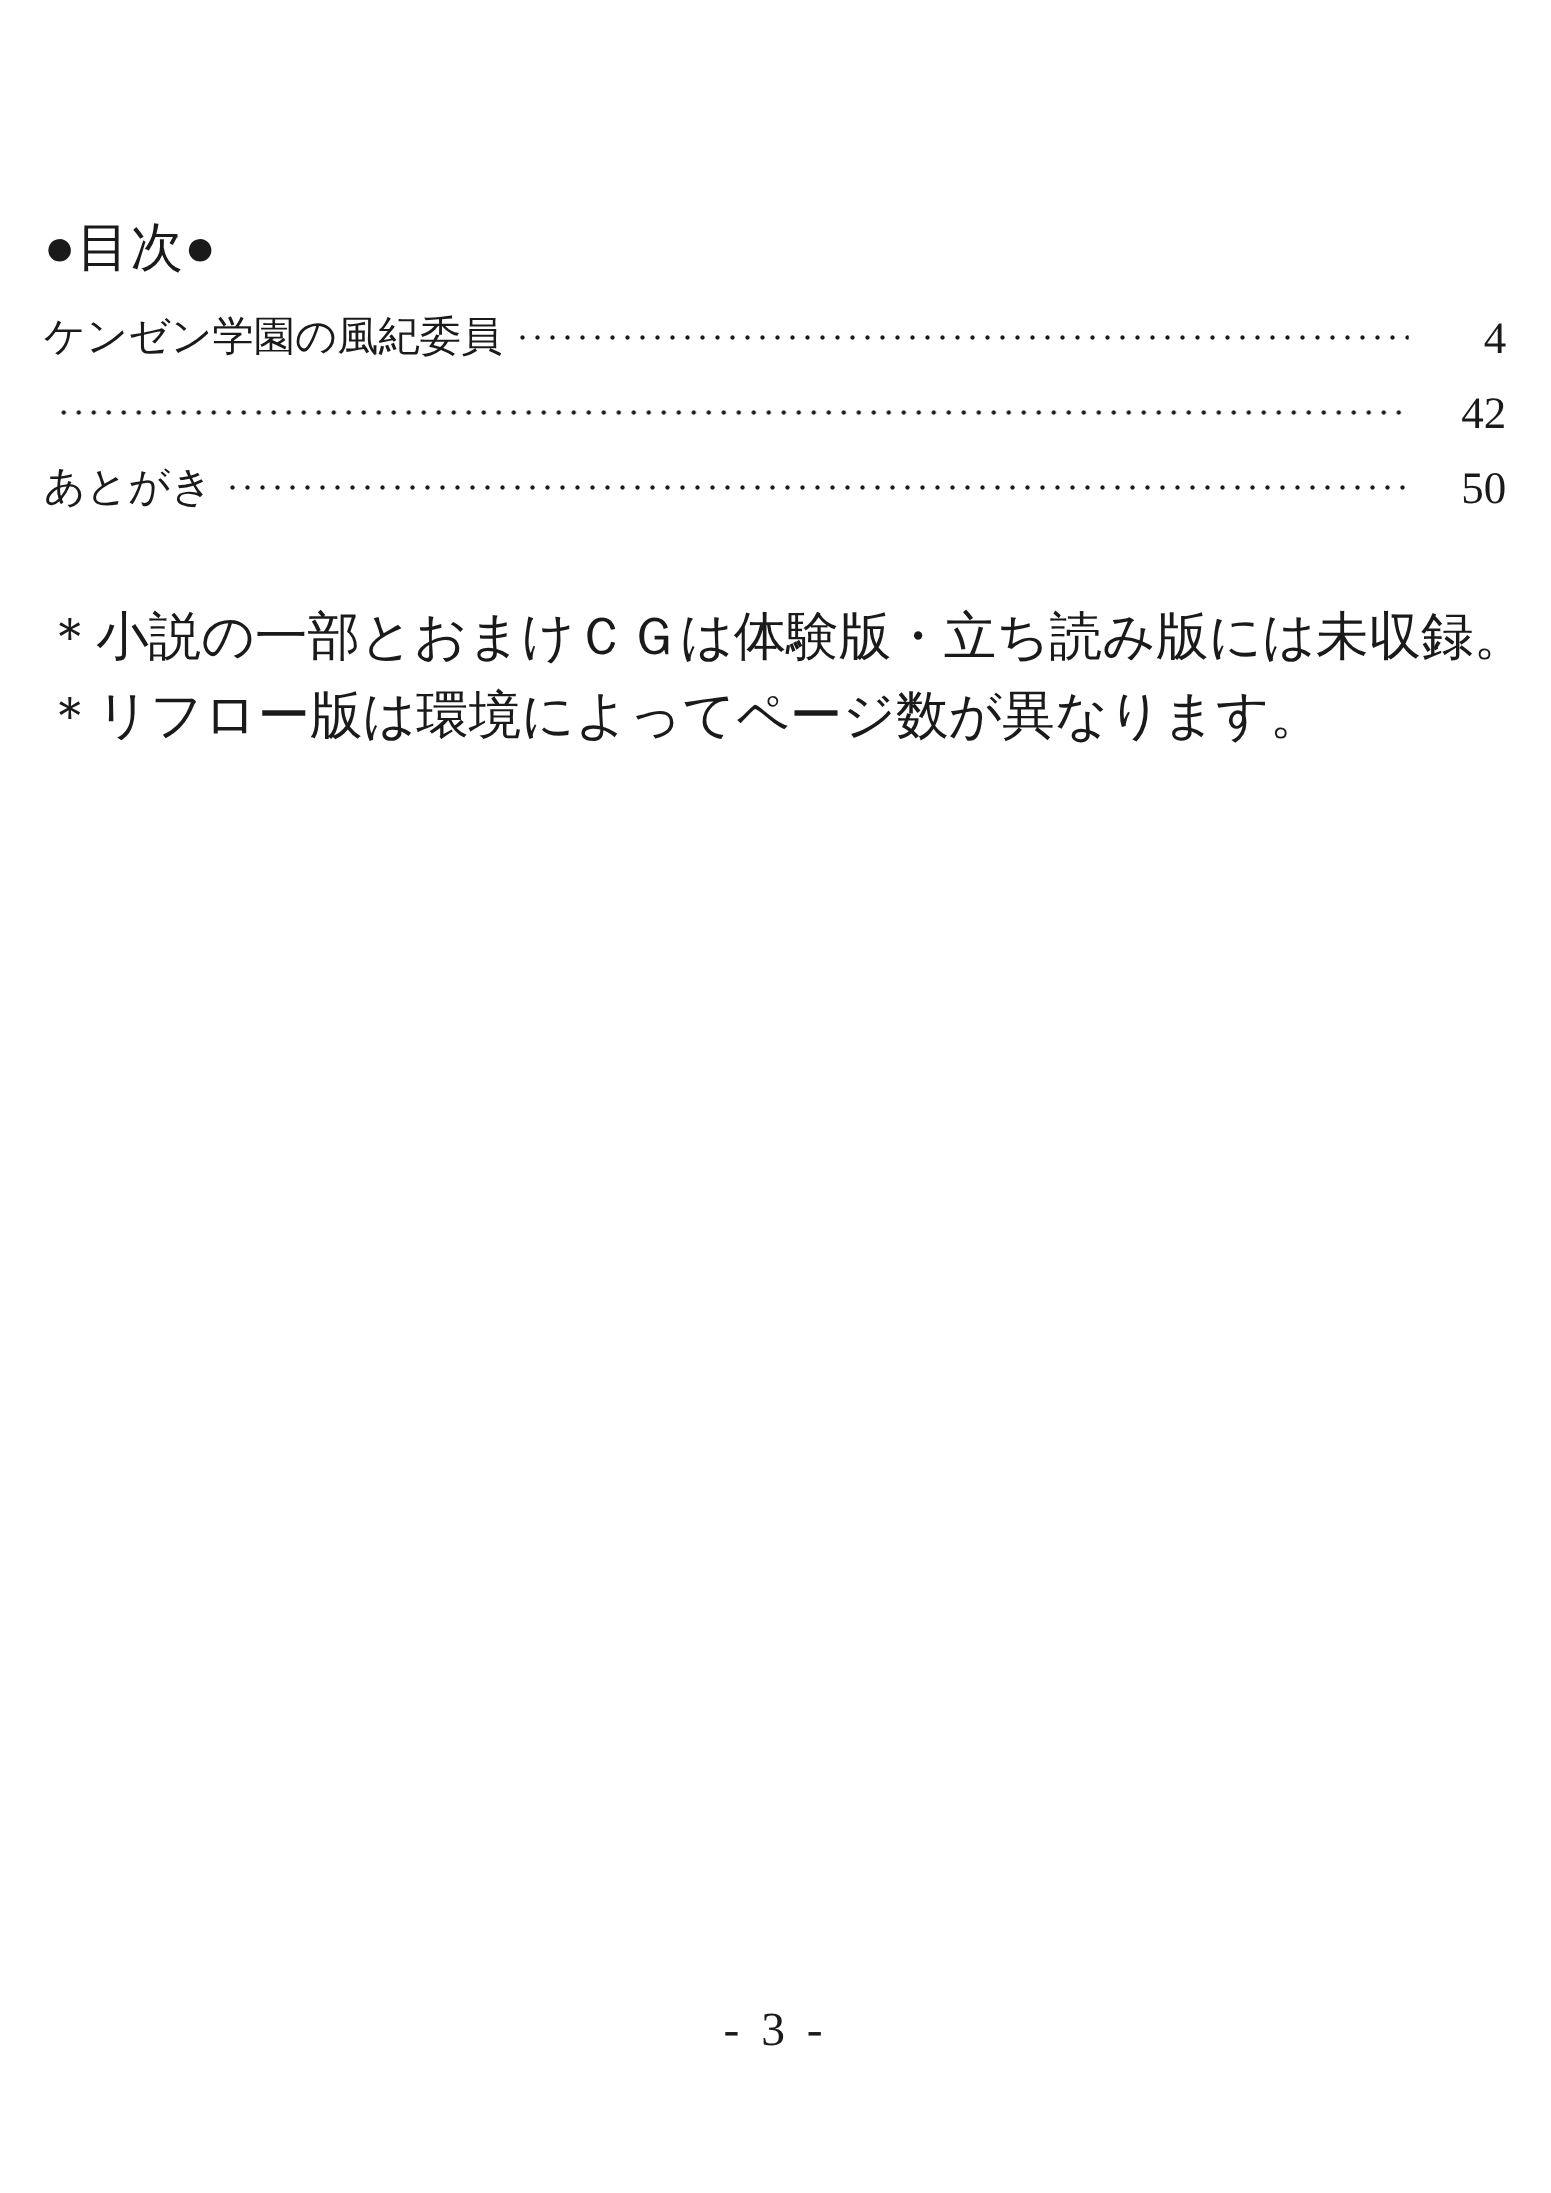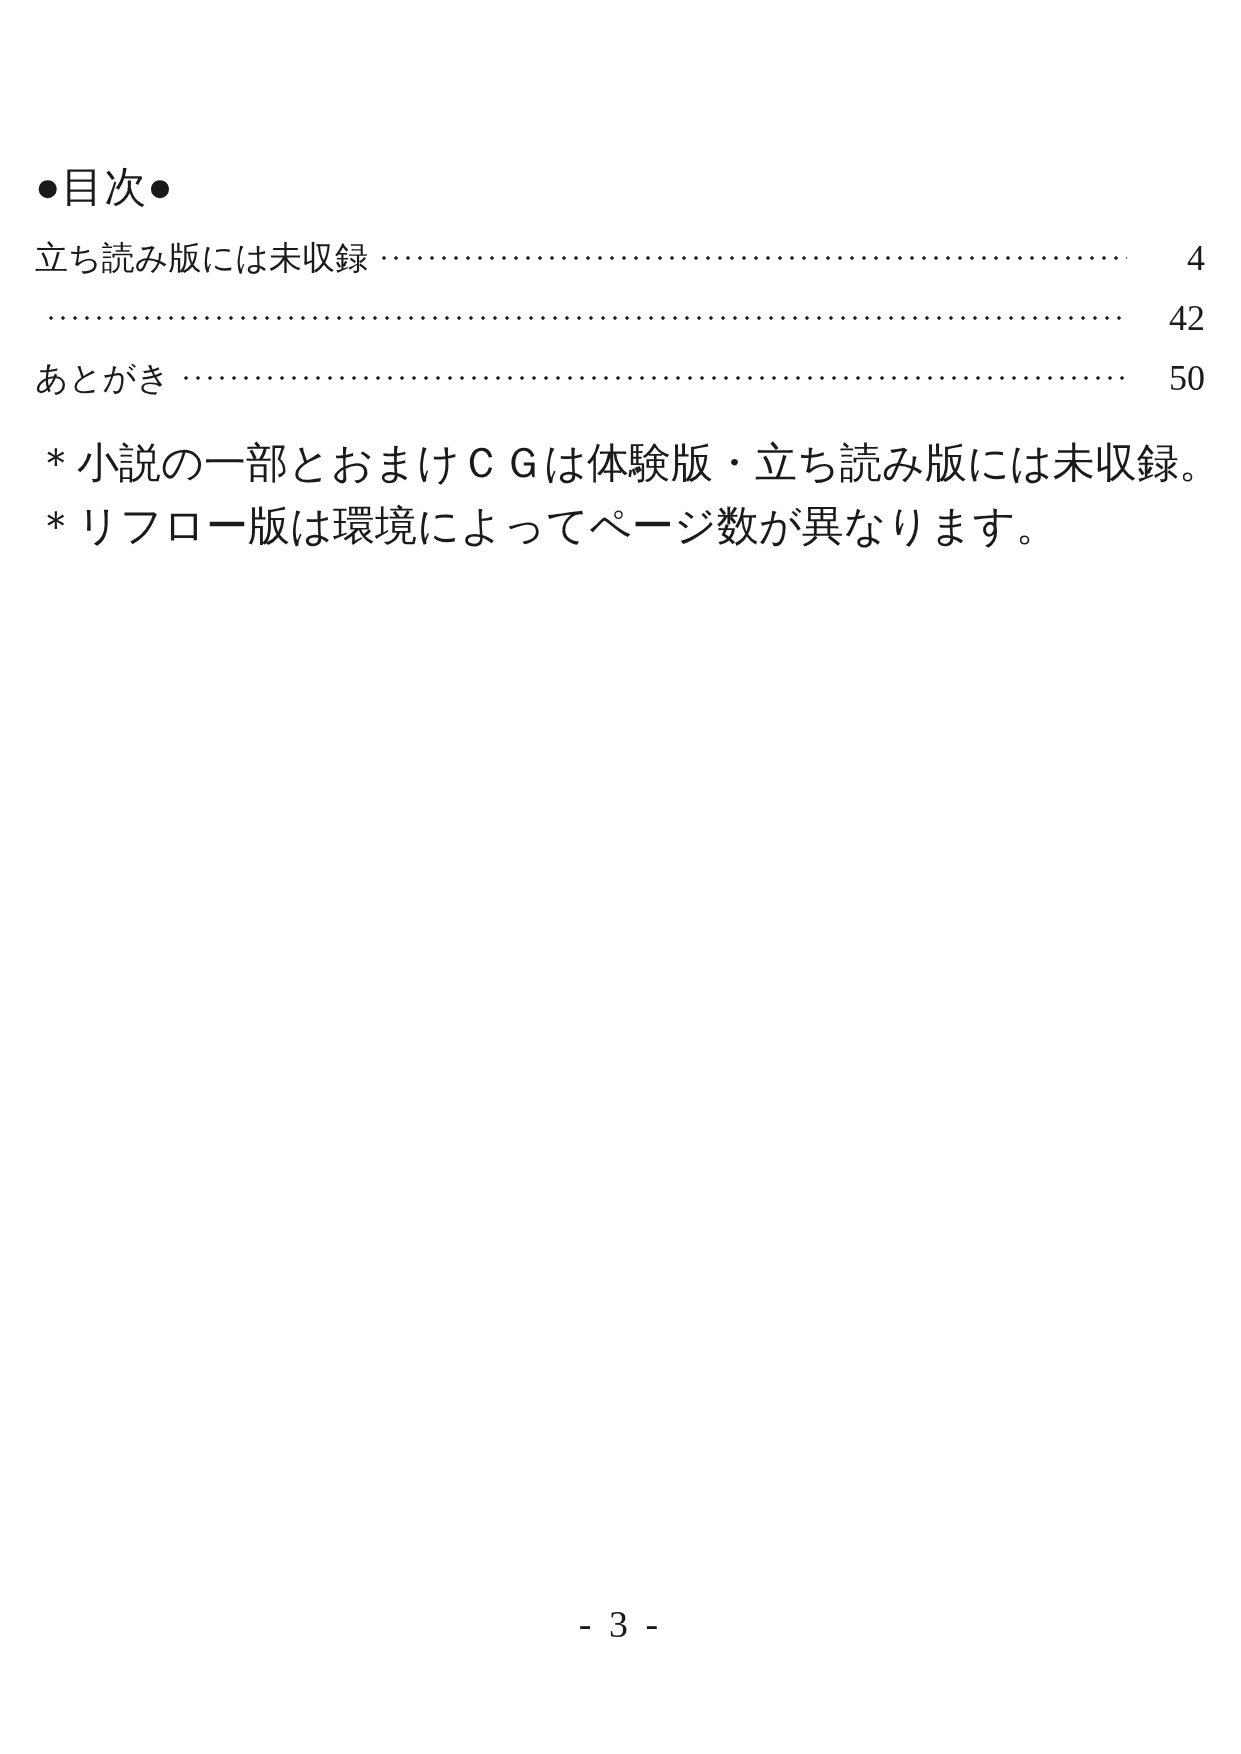--- a/index.html
+++ b/index.html
@@ -15,21 +15,21 @@
     position: relative;
     overflow: hidden;
   }
   .page {
     position: absolute;
     inset: 0;
     padding: 158px 36px 0 35px;
     box-sizing: border-box;
   }
   .heading {
-    margin: 0 0 12px 0;
+    margin: 12px 0 12px 0;
     font-size: 42px;
     font-weight: 400;
     line-height: 58px;
     letter-spacing: 1px;
   }
   .toc {
     display: block;
   }
   .toc-row {
     display: flex;
@@ -51,21 +51,21 @@
     background-repeat: repeat-x;
     background-position: 2px 50%;
   }
   .toc-page {
     flex: 0 0 auto;
     font-size: 36px;
     min-width: 56px;
     text-align: right;
   }
   .notes {
-    margin-top: 24px;
+    margin-top: 59px;
     font-size: 42px;
     line-height: 63px;
   }
   .notes p {
     margin: 0;
     white-space: nowrap;
   }
   .folio {
     position: absolute;
     top: 1602px;
@@ -79,21 +79,21 @@
 </head>
 <body>
 
 <main class="page">
 
   <h1 class="heading">●目次●</h1>
 
   <nav class="toc">
 
     <div class="toc-row">
-      <span class="toc-title">立ち読み版には未収録</span>
+      <span class="toc-title">ケンゼン学園の風紀委員</span>
       <span class="toc-leader"></span>
       <span class="toc-page">4</span>
     </div>
 
     <div class="toc-row">
       <span class="toc-leader"></span>
       <span class="toc-page">42</span>
     </div>
 
     <div class="toc-row">

